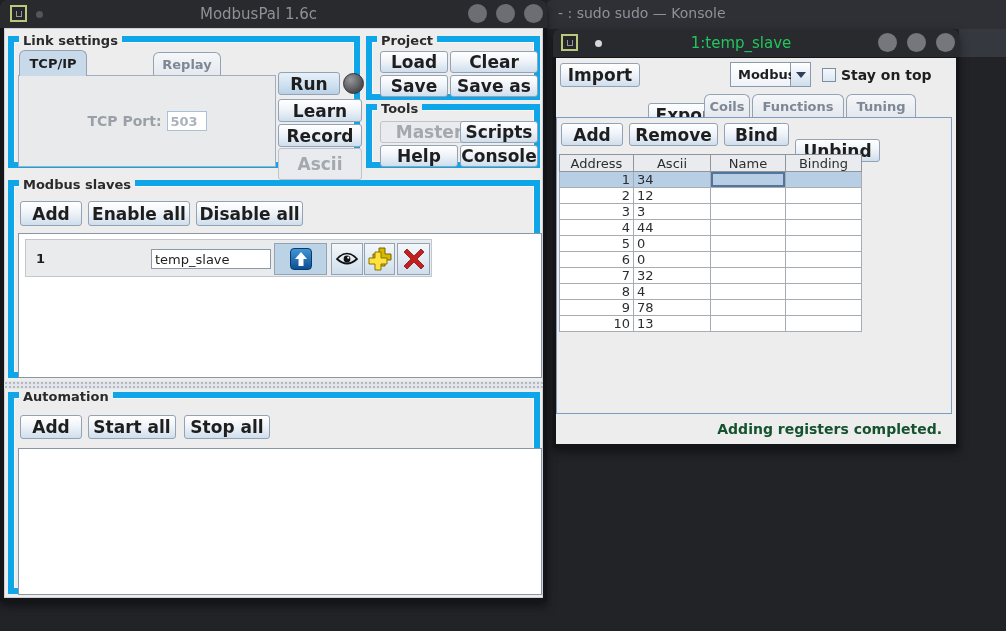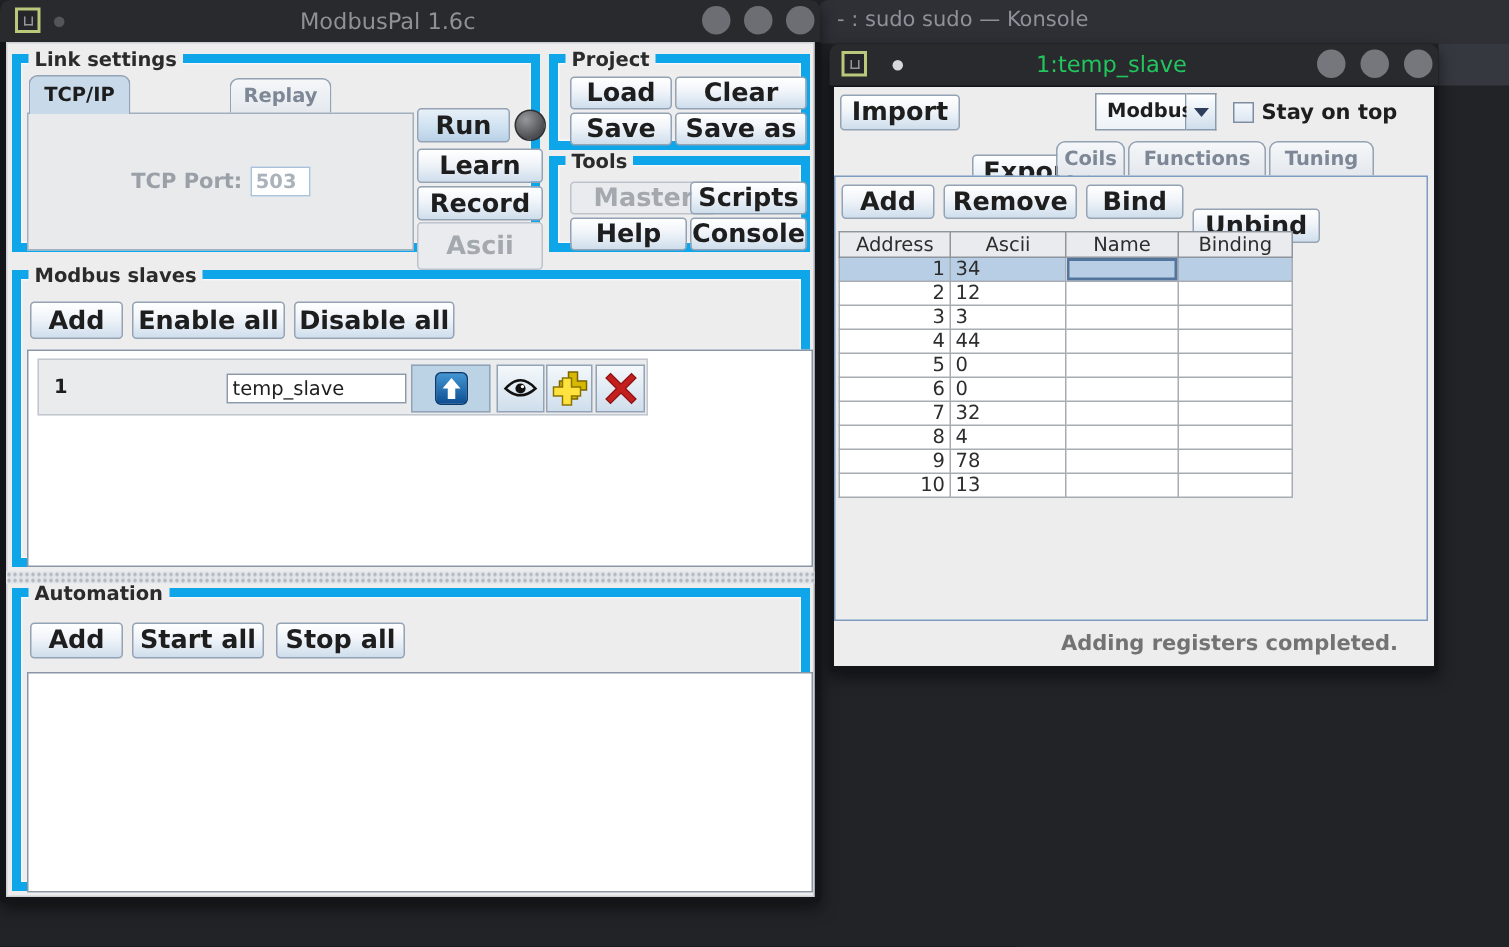--- a/index.html
+++ b/index.html
@@ -64,21 +64,21 @@
   .arrow-tile .a-stem { position:absolute; left:50%; top:9px; transform:translateX(-50%); width:5px; height:8px; background:#ffffff; }
 
   
   table.registers { border-collapse:collapse; table-layout:fixed; background:#ffffff; }
   table.registers th { background:#e9ebee; border:1px solid #8f959d; font-weight:normal; font-size:13px; color:#2d2d2d; height:17px; padding:0 2px; }
   table.registers td { border:1px solid #a7abb2; font-size:13px; color:#2d2d2d; height:16px; padding:0 3px; overflow:hidden; white-space:nowrap; background:#ffffff; }
   table.registers td.col-address { text-align:right; }
   table.registers tr.selected td { background:#b8cee4; }
   table.registers td.focus-cell { box-shadow:inset 0 0 0 2px #53749c; background:#c5d8eb; }
 
-  .status-bar { position:absolute; display:flex; align-items:center; justify-content:flex-end; padding-right:24px; font-weight:bold; font-size:14px; color:#737373; }
+  .status-bar { position:absolute; display:flex; align-items:center; justify-content:flex-end; padding-right:14px; font-weight:bold; font-size:14px; color:#14532d; }
 
   .group-label-gray { color:#9aa0a8; font-weight:bold; font-size:14px; }
 </style>
 </head>
 <body>
 
 <div class="abs" style="left:546px; top:0; width:460px; height:29px; background:#2e3036; border-radius:6px 0 0 0;">
   <span style="position:absolute; left:12px; top:5px; font-size:14px; color:#8e9197;">- : sudo sudo — Konsole</span>
 </div>
 <div class="abs" style="left:959px; top:29px; width:47px; height:28px; background:#35383f;"></div>

